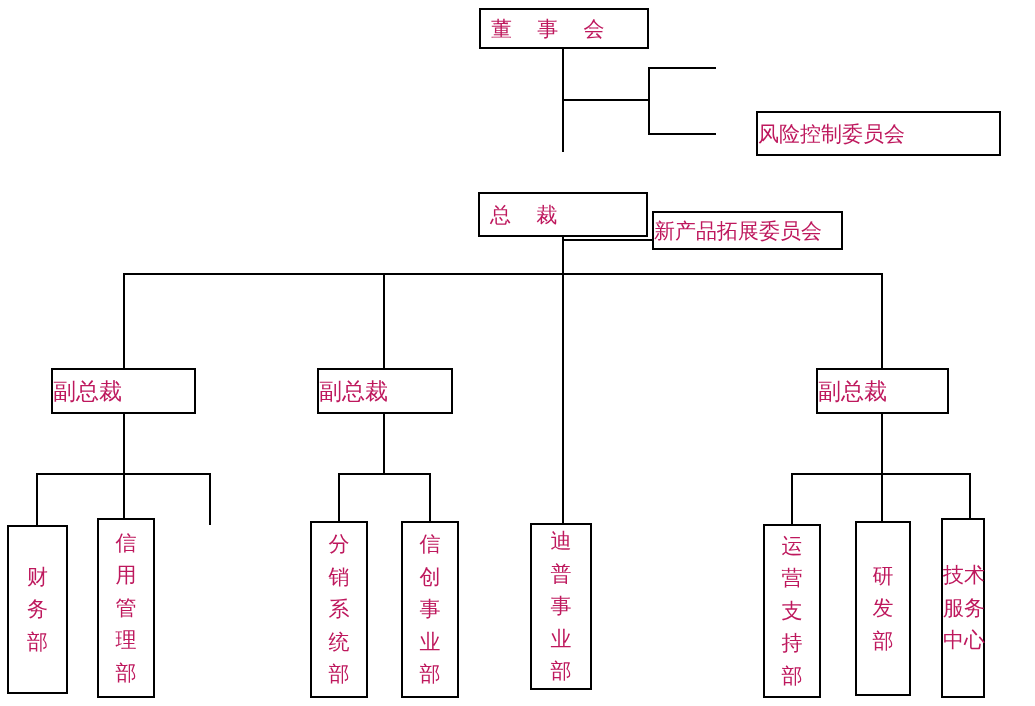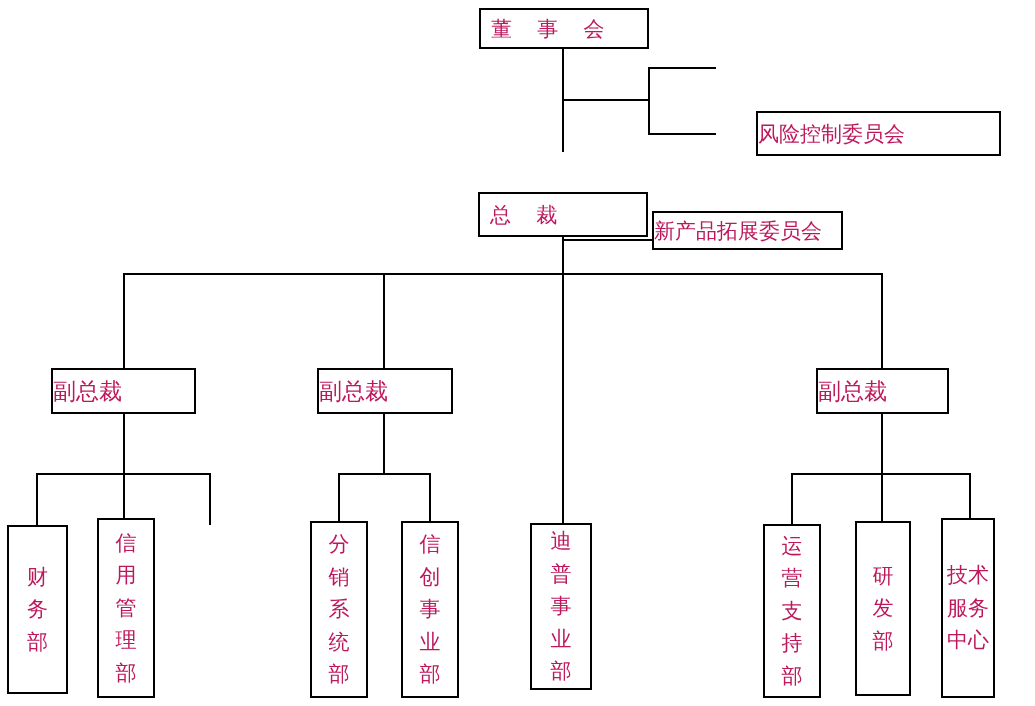--- a/index.html
+++ b/index.html
@@ -195,21 +195,21 @@
   </div>
 
   <div class="node v" style="left:855px; top:521px; width:56px; height:175px;">
     <span class="vstack">
         <span>研</span>
         <span>发</span>
         <span>部</span>
       </span>
   </div>
 
-  <div class="node v" style="left:941px; top:518px; width:54px; height:180px;">
+  <div class="node v" style="left:941px; top:518px; width:44px; height:180px;">
     <span class="vstack two-col">
         <span>技术</span>
         <span>服务</span>
         <span>中心</span>
       </span>
   </div>
 
 </div>
 
 </body></html>

